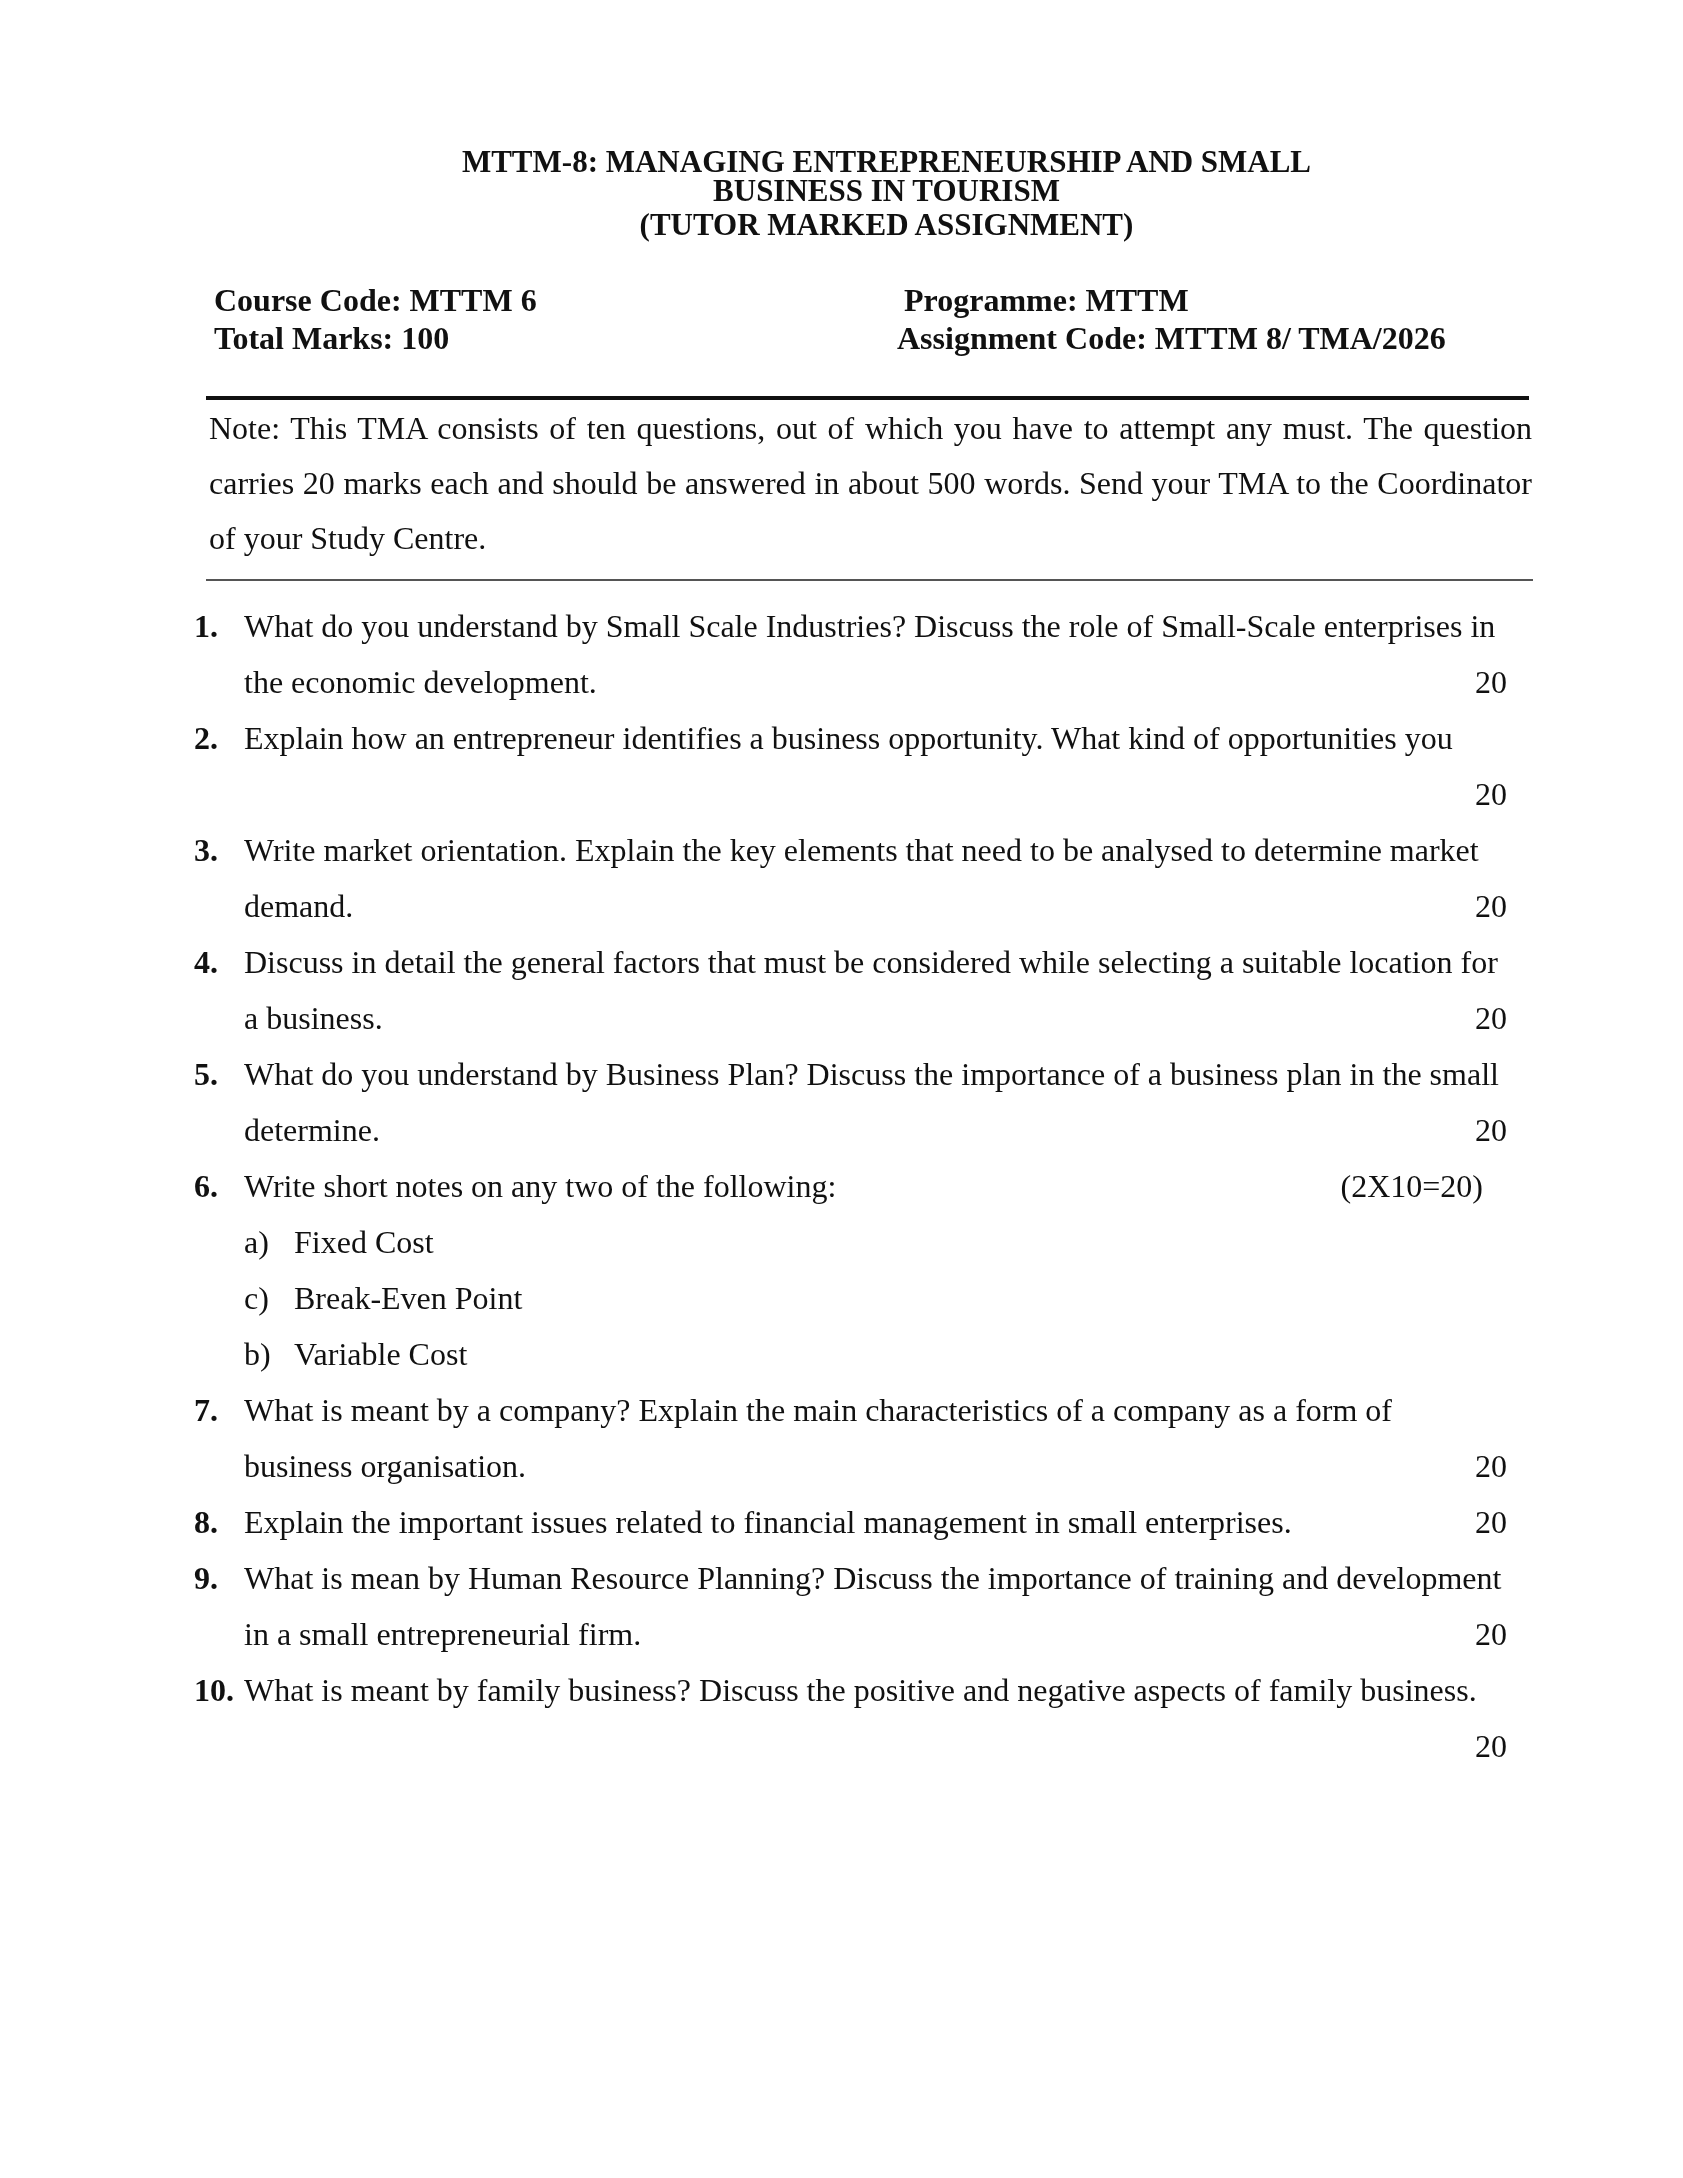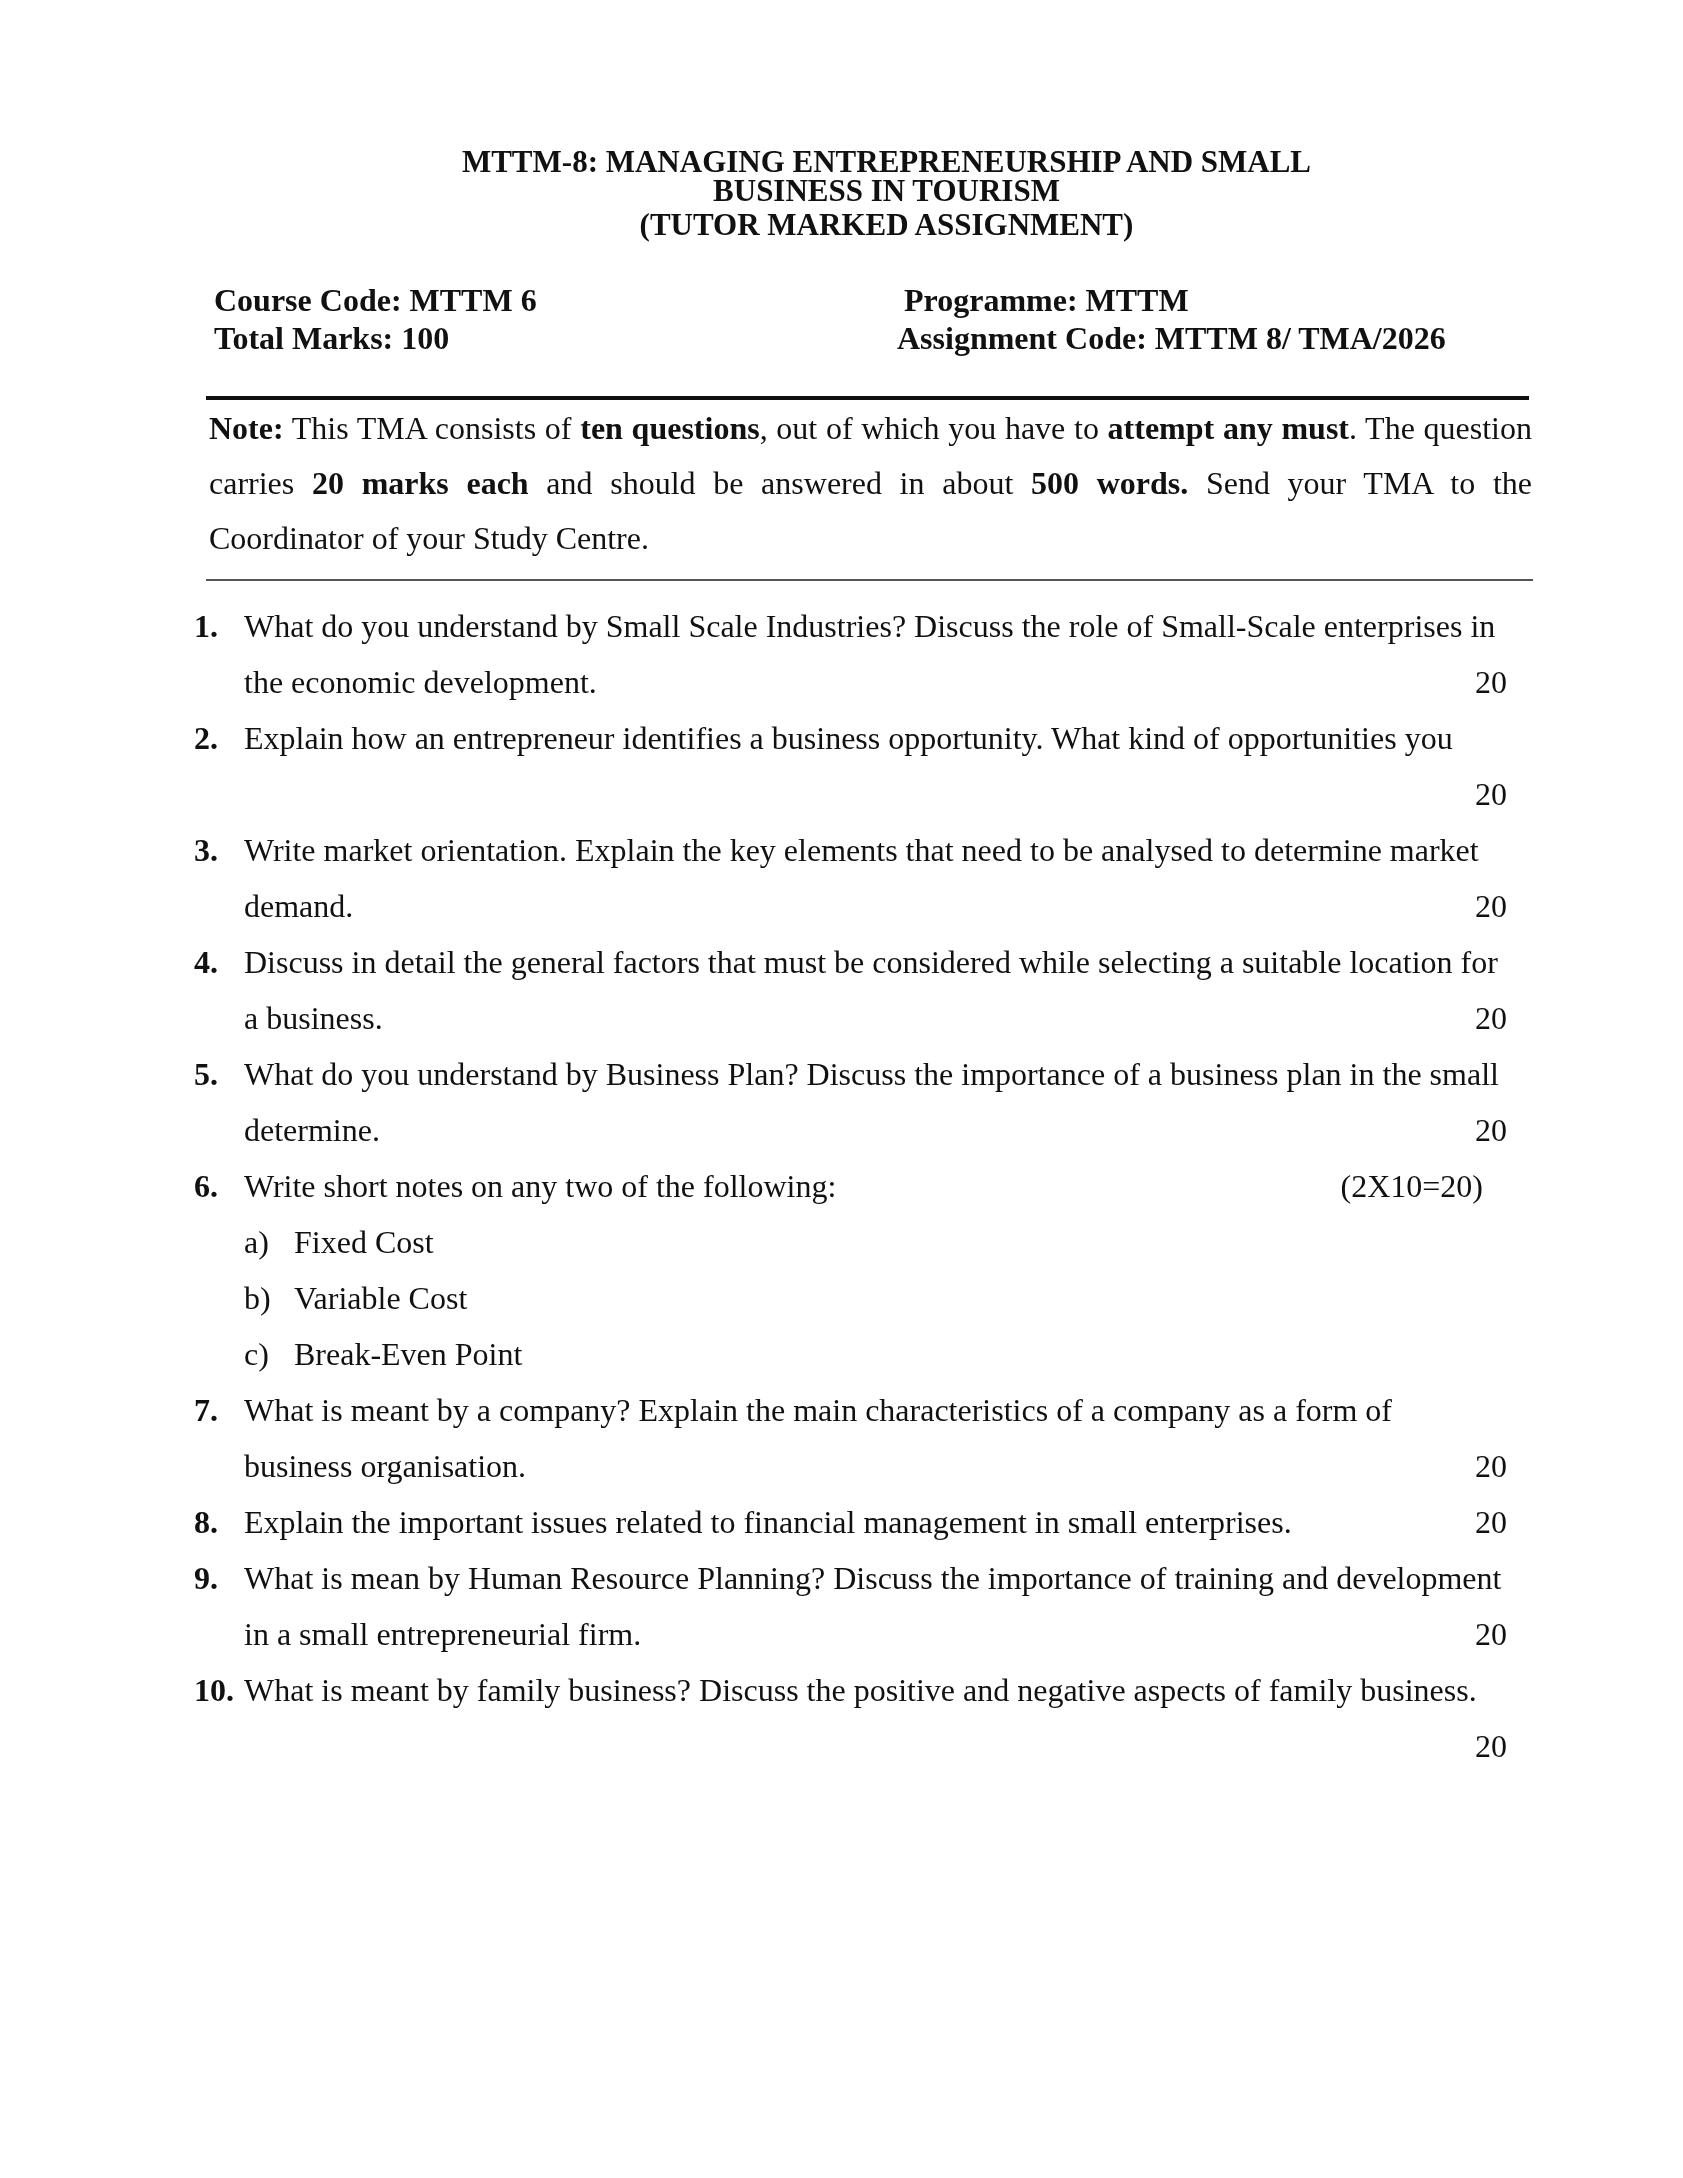--- a/index.html
+++ b/index.html
@@ -12,21 +12,21 @@
     text-align: center; font-weight: bold; font-size: 31px; line-height: 29px;
   }
   .title .l3 { margin-top: 5px; }
   .meta { position: absolute; font-weight: bold; font-size: 32px; line-height: 38px; }
   .thick-rule { position: absolute; left: 206px; width: 1323px; top: 396px; height: 4px; background: #111; }
   .thin-rule { position: absolute; left: 206px; width: 1327px; top: 579px; height: 2px; background: #555; }
   .note {
     position: absolute; left: 209px; width: 1323px; top: 401px;
     font-size: 32px; line-height: 55px; text-align: justify; text-align-last: left;
   }
-  .note b { font-weight: bold; }
+  .note b { font-weight: normal; }
   .questions { position: absolute; left: 194px; width: 1313px; top: 598px; font-size: 32px; }
   .q { position: relative; }
   .q-line { height: 56px; line-height: 56px; position: relative; white-space: nowrap; }
   .q-num { position: absolute; left: 0; font-weight: bold; }
   .q-text { position: absolute; left: 50px; }
   .q-marks { position: absolute; right: 0; }
   .q-sub { position: absolute; left: 50px; }
   .q-sub .lbl { display: inline-block; width: 50px; }
 </style>
 </head>
@@ -110,24 +110,24 @@
   <div class="q">
     <div class="q-line">
         <span class="q-num">6.</span>
         <span class="q-text">Write short notes on any two of the following:</span>
         <span class="q-marks" style="right:24px;">(2X10=20)</span>
       </div>
     <div class="q-line">
         <span class="q-sub"><span class="lbl">a)</span><span>Fixed Cost</span></span>
       </div>
     <div class="q-line">
-        <span class="q-sub"><span class="lbl">b)</span><span>Variable Cost</span></span>
+        <span class="q-sub"><span class="lbl">c)</span><span>Break-Even Point</span></span>
       </div>
     <div class="q-line">
-        <span class="q-sub"><span class="lbl">c)</span><span>Break-Even Point</span></span>
+        <span class="q-sub"><span class="lbl">b)</span><span>Variable Cost</span></span>
       </div>
   </div>
 
   <div class="q">
     <div class="q-line">
         <span class="q-num">7.</span>
         <span class="q-text">What is meant by a company? Explain the main characteristics of a company as a form of</span>
       </div>
     <div class="q-line">
         <span class="q-text">business organisation.</span>

